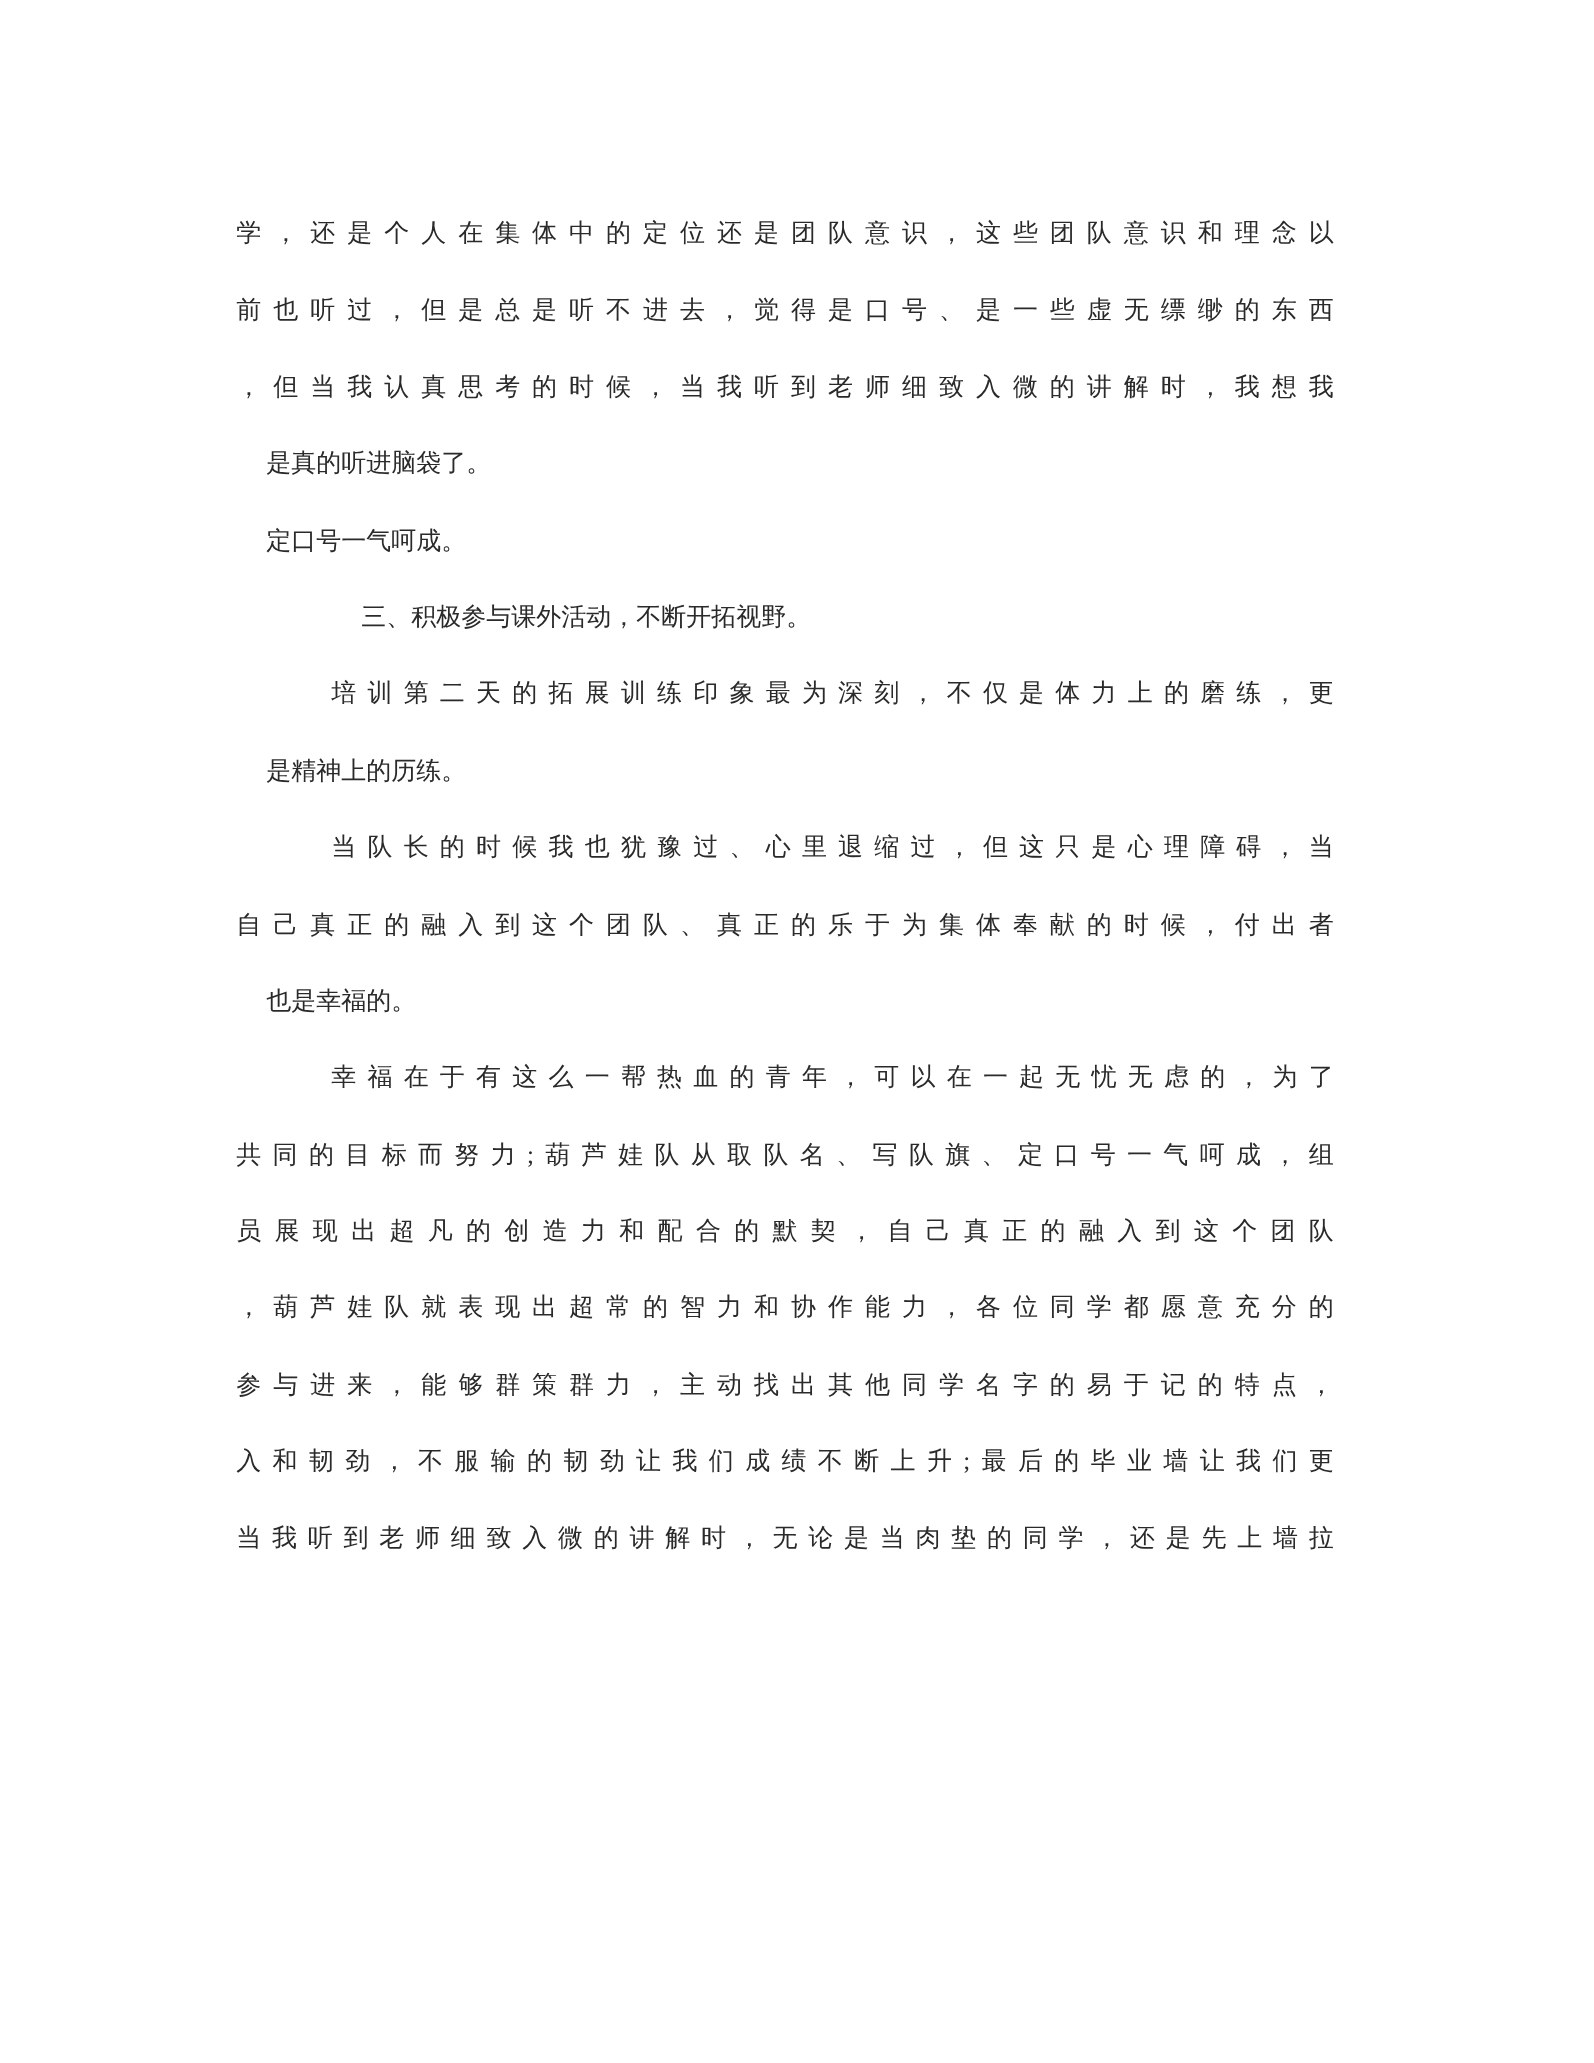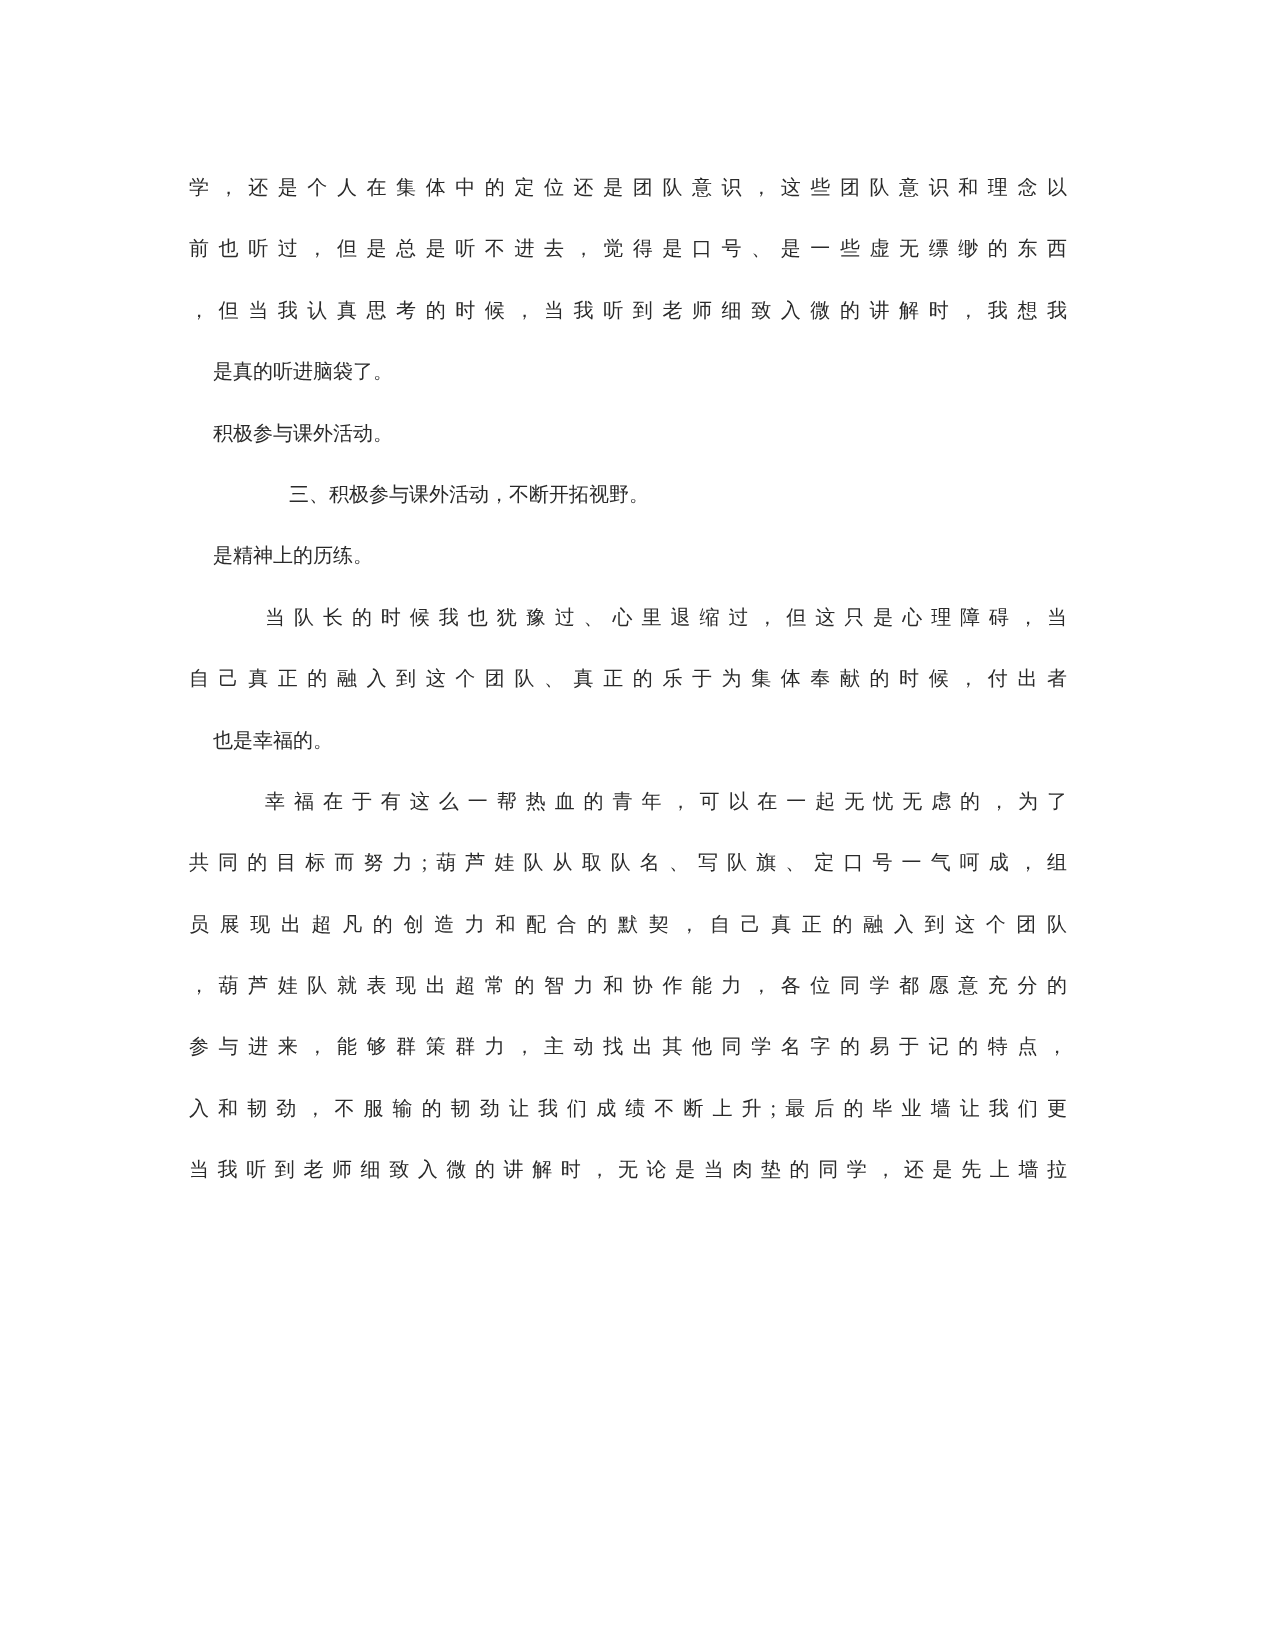--- a/index.html
+++ b/index.html
@@ -41,22 +41,23 @@
   }
 </style>
 </head>
 <body>
 
 <div class="page">
   <div class="line">学，还是个人在集体中的定位还是团队意识，这些团队意识和理念以</div>
   <div class="line">前也听过，但是总是听不进去，觉得是口号、是一些虚无缥缈的东西</div>
   <div class="line">，但当我认真思考的时候，当我听到老师细致入微的讲解时，我想我</div>
   <div class="line end">是真的听进脑袋了。</div>
-  <div class="line end">积极参与课外活动。</div>
+  <div class="line end">定口号一气呵成。</div>
   <div class="line indent end">三、积极参与课外活动，不断开拓视野。</div>
+  <div class="line indent">培训第二天的拓展训练印象最为深刻，不仅是体力上的磨练，更</div>
   <div class="line end">是精神上的历练。</div>
   <div class="line indent">当队长的时候我也犹豫过、心里退缩过，但这只是心理障碍，当</div>
   <div class="line">自己真正的融入到这个团队、真正的乐于为集体奉献的时候，付出者</div>
   <div class="line end">也是幸福的。</div>
   <div class="line indent">幸福在于有这么一帮热血的青年，可以在一起无忧无虑的，为了</div>
   <div class="line">共同的目标而努力;葫芦娃队从取队名、写队旗、定口号一气呵成，组</div>
   <div class="line">员展现出超凡的创造力和配合的默契，自己真正的融入到这个团队</div>
   <div class="line">，葫芦娃队就表现出超常的智力和协作能力，各位同学都愿意充分的</div>
   <div class="line">参与进来，能够群策群力，主动找出其他同学名字的易于记的特点，</div>
   <div class="line">入和韧劲，不服输的韧劲让我们成绩不断上升;最后的毕业墙让我们更</div>

